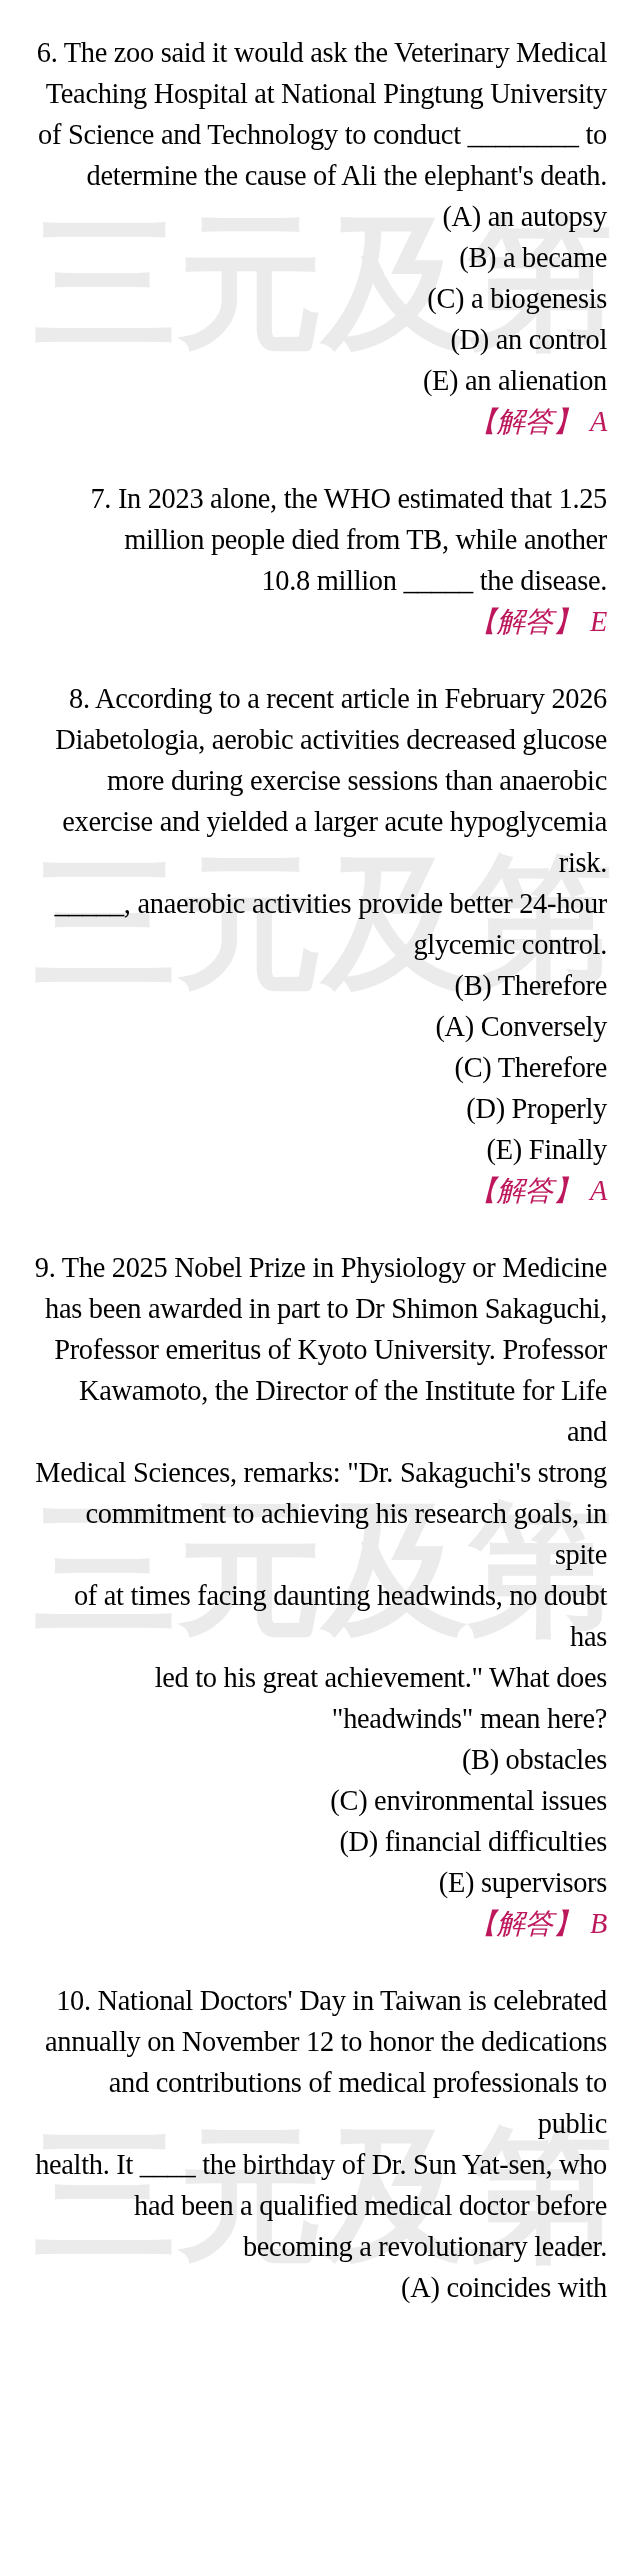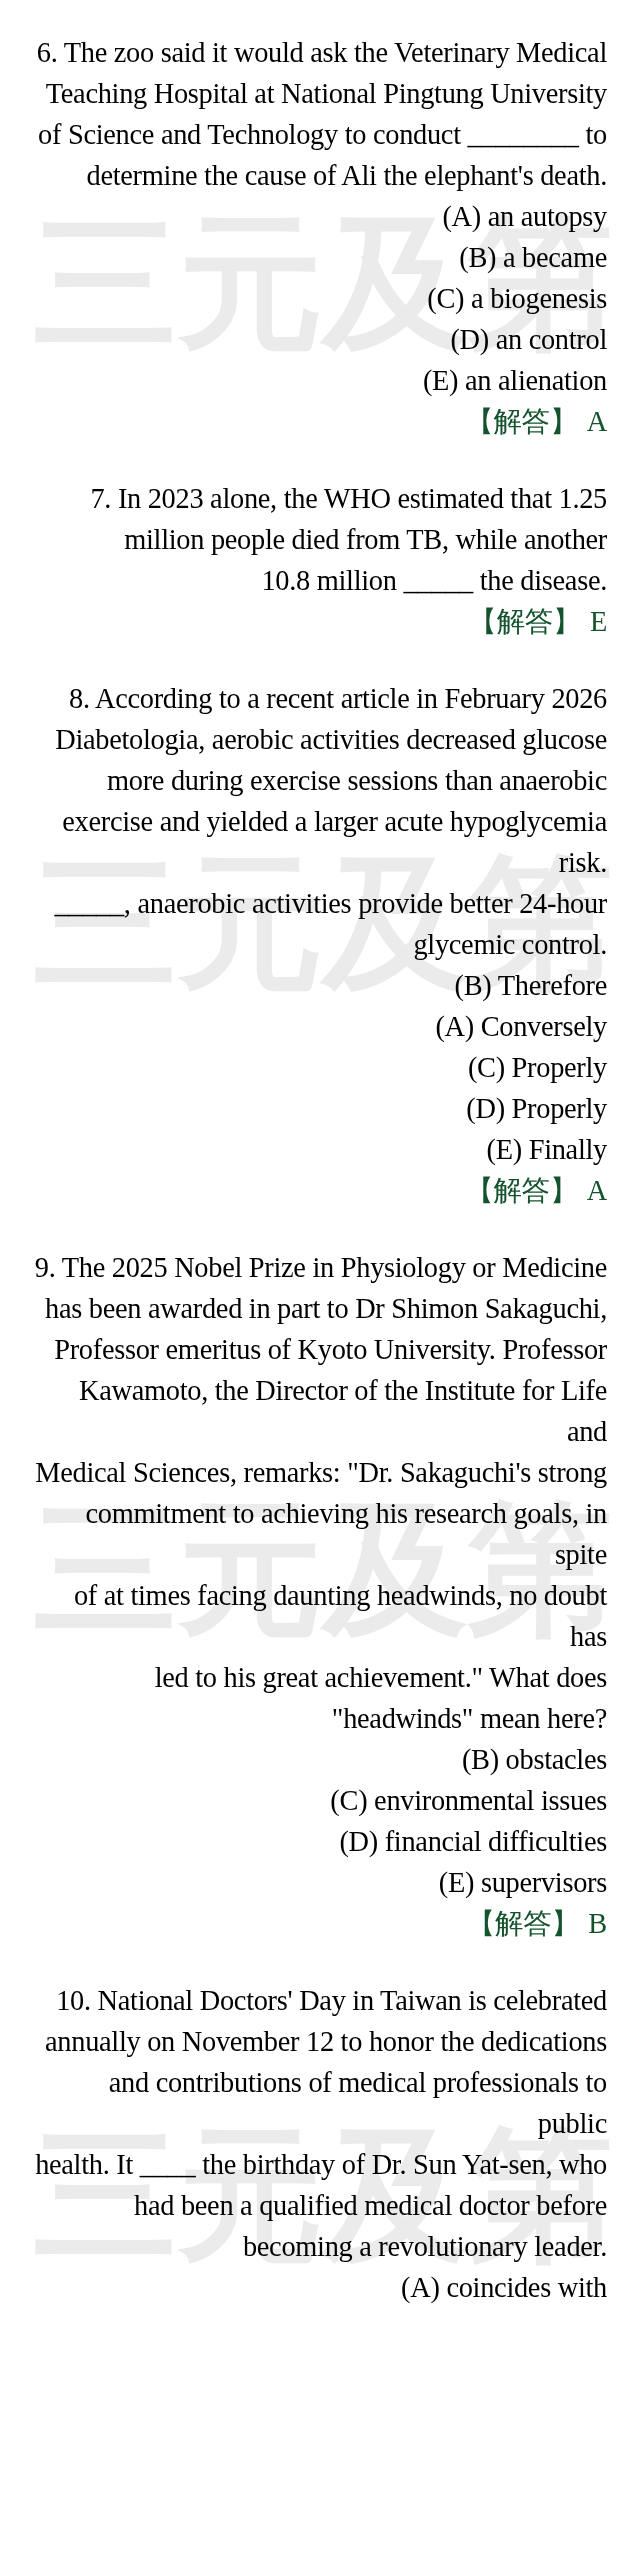--- a/index.html
+++ b/index.html
@@ -37,21 +37,22 @@
     font-size: 28.4px;
     line-height: 41px;
     letter-spacing: -0.3px;
     text-align: right;
   }
   .question { margin-bottom: 36px; }
   .stem { }
   .option { }
   .answer-line {
     padding-left: 11.6px;
-    color: #14532d;
+    color: #be185d;
+    font-style: italic;
   }
   .ans-letter { margin-left: 9px; }
 </style>
 </head>
 <body>
 
 <div class="watermark">
     <div class="wm-row" style="top: 186px; color: rgb(235, 235, 235);">三元及第</div>
     <div class="wm-row" style="top: 826px; color: rgb(235, 235, 235);">三元及第</div>
     <div class="wm-row" style="top: 1472px; color: rgb(235, 235, 235);">三元及第</div>
@@ -75,21 +76,21 @@
   <section class="question">
     <div class="stem">7. In 2023 alone, the WHO estimated that 1.25<br>million people died from TB, while another<br>10.8 million _____ the disease.</div>
     <div class="answer-line"><span class="ans-prefix">【解答】</span><span class="ans-letter">E</span></div>
   </section>
 
   <section class="question">
     <div class="stem">8. According to a recent article in February 2026<br>Diabetologia, aerobic activities decreased glucose<br>more during exercise sessions than anaerobic<br>exercise and yielded a larger acute hypoglycemia<br>risk.<br>_____, anaerobic activities provide better 24-hour<br>glycemic control.</div>
     <div class="options">
           <div class="option">(B) Therefore</div>
           <div class="option">(A) Conversely</div>
-          <div class="option">(C) Properly</div>
+          <div class="option">(C) Therefore</div>
           <div class="option">(D) Properly</div>
           <div class="option">(E) Finally</div>
         </div>
     <div class="answer-line"><span class="ans-prefix">【解答】</span><span class="ans-letter">A</span></div>
   </section>
 
   <section class="question">
     <div class="stem">9. The 2025 Nobel Prize in Physiology or Medicine<br>has been awarded in part to Dr Shimon Sakaguchi,<br>Professor emeritus of Kyoto University. Professor<br>Kawamoto, the Director of the Institute for Life and<br>Medical Sciences, remarks: "Dr. Sakaguchi's strong<br>commitment to achieving his research goals, in spite<br>of at times facing daunting headwinds, no doubt has<br>led to his great achievement." What does<br>"headwinds" mean here?</div>
     <div class="options">
           <div class="option">(B) obstacles</div>

